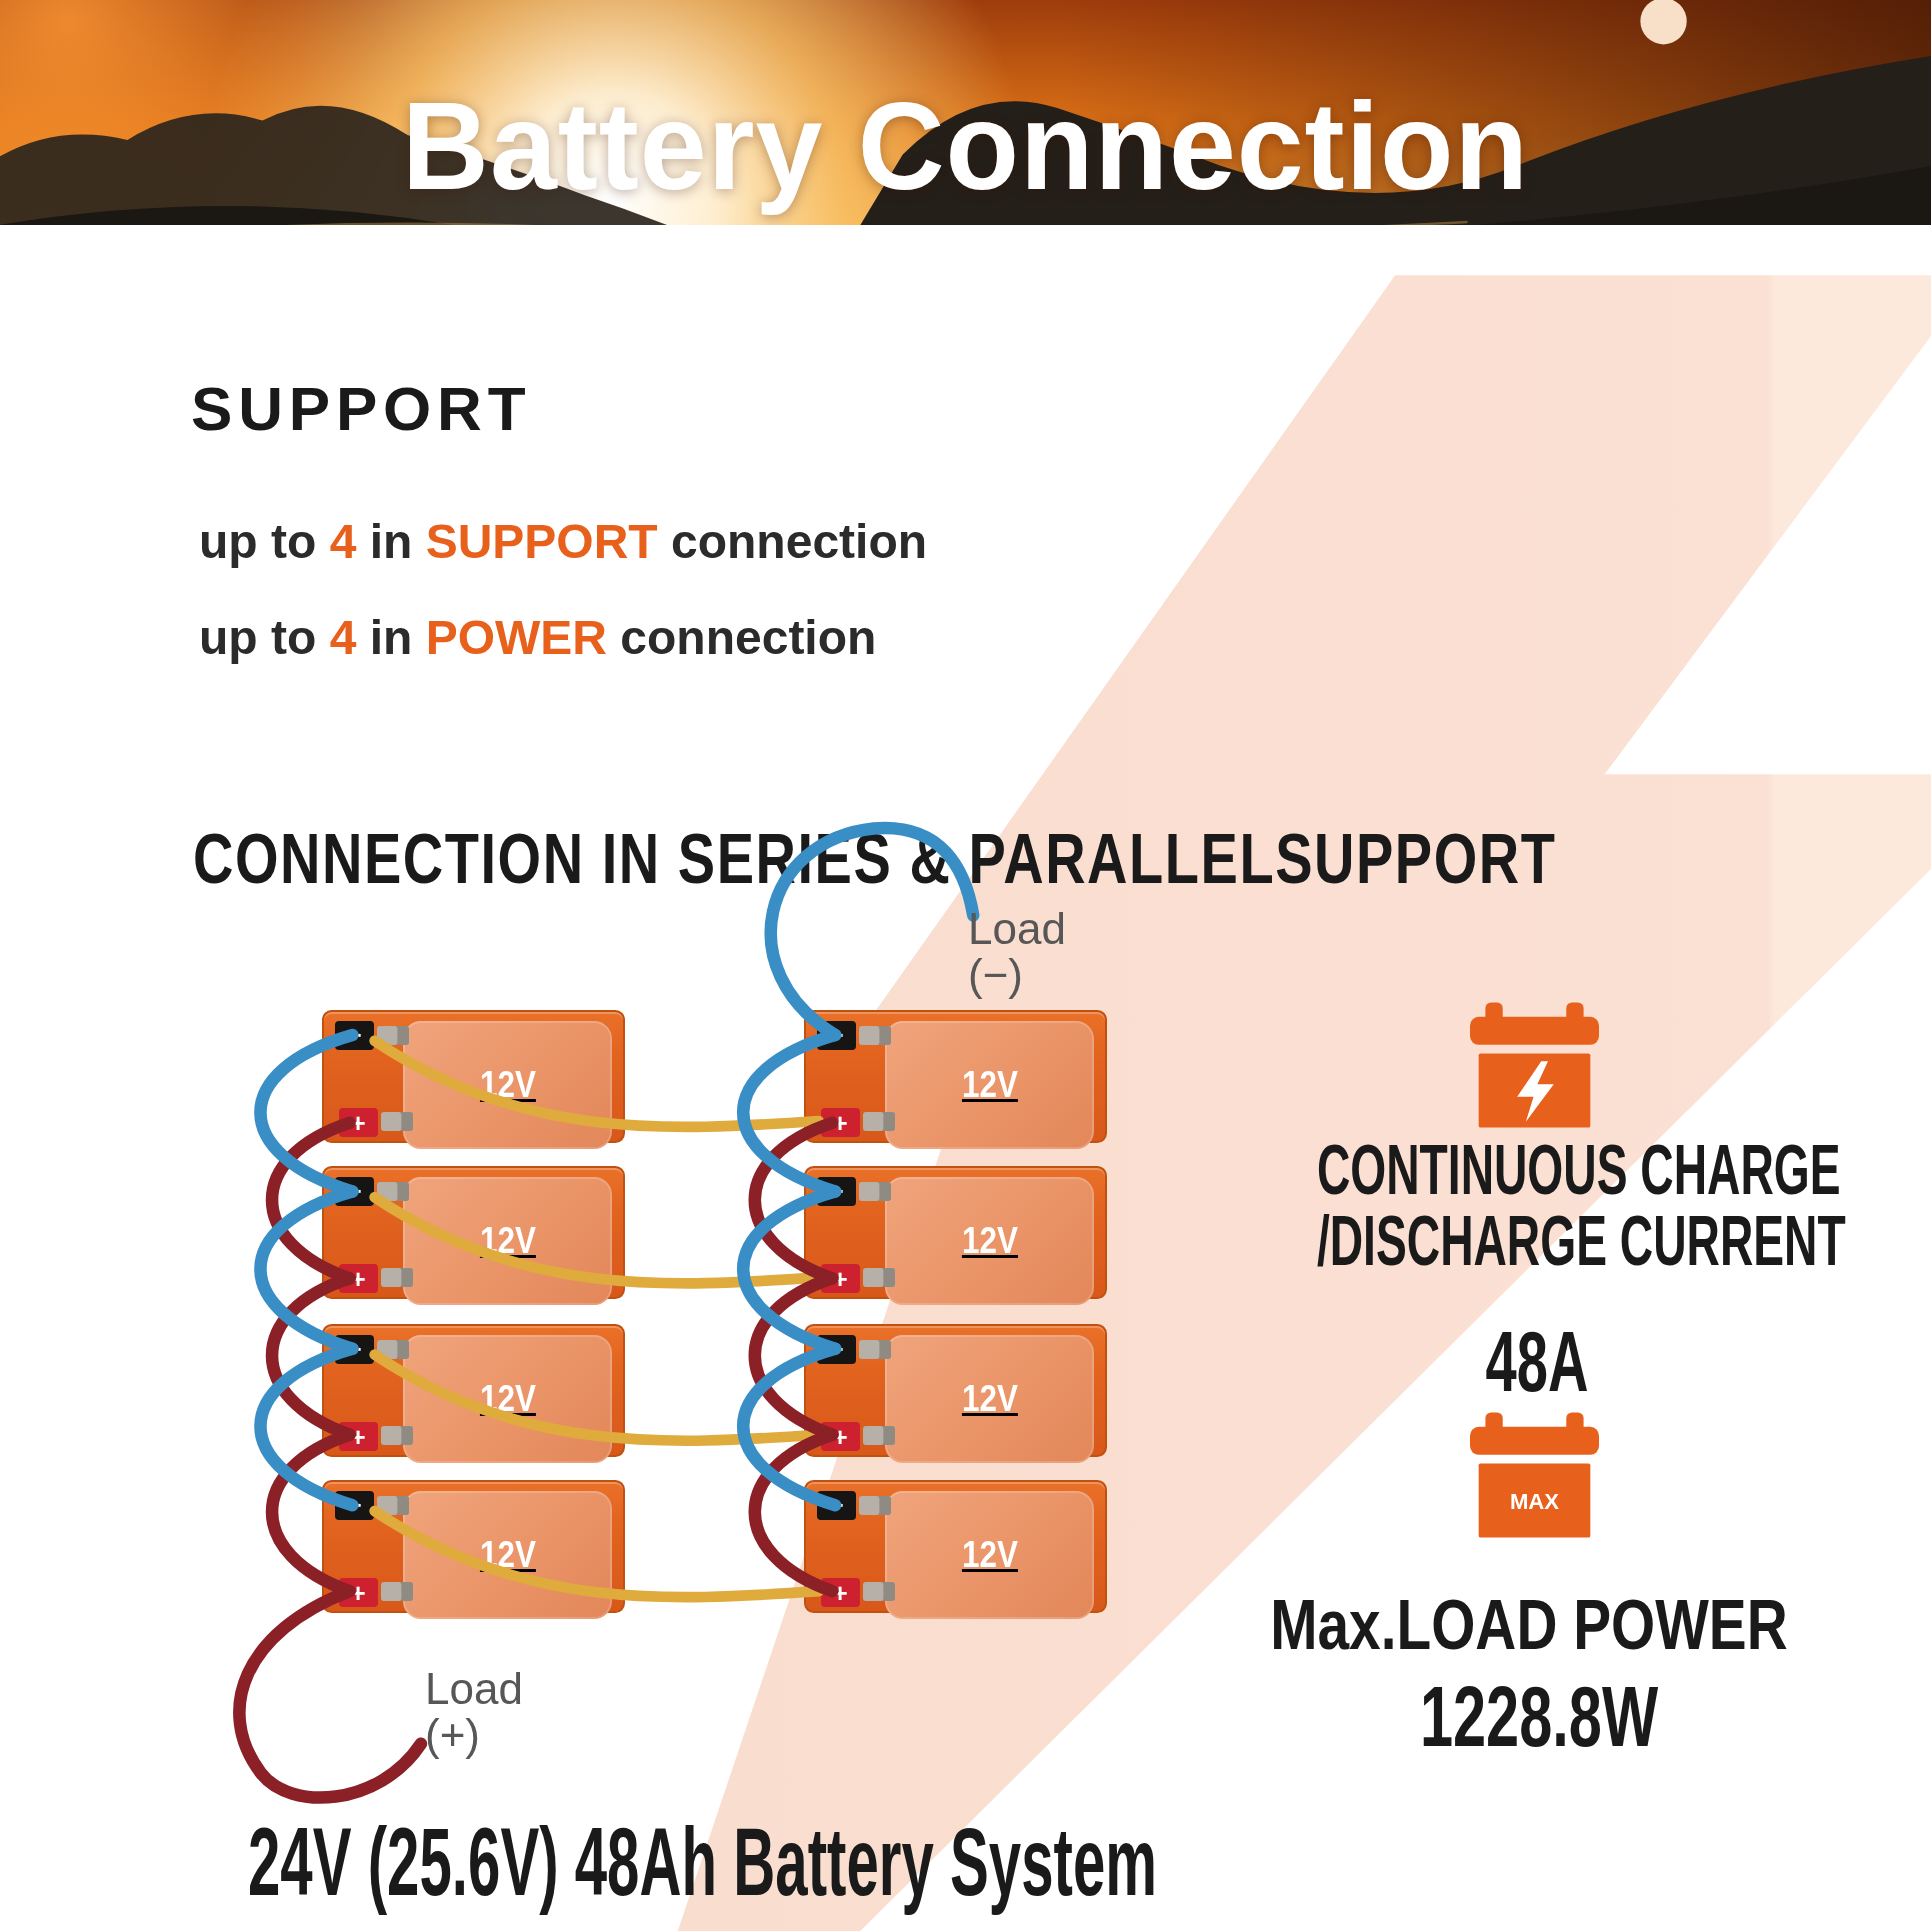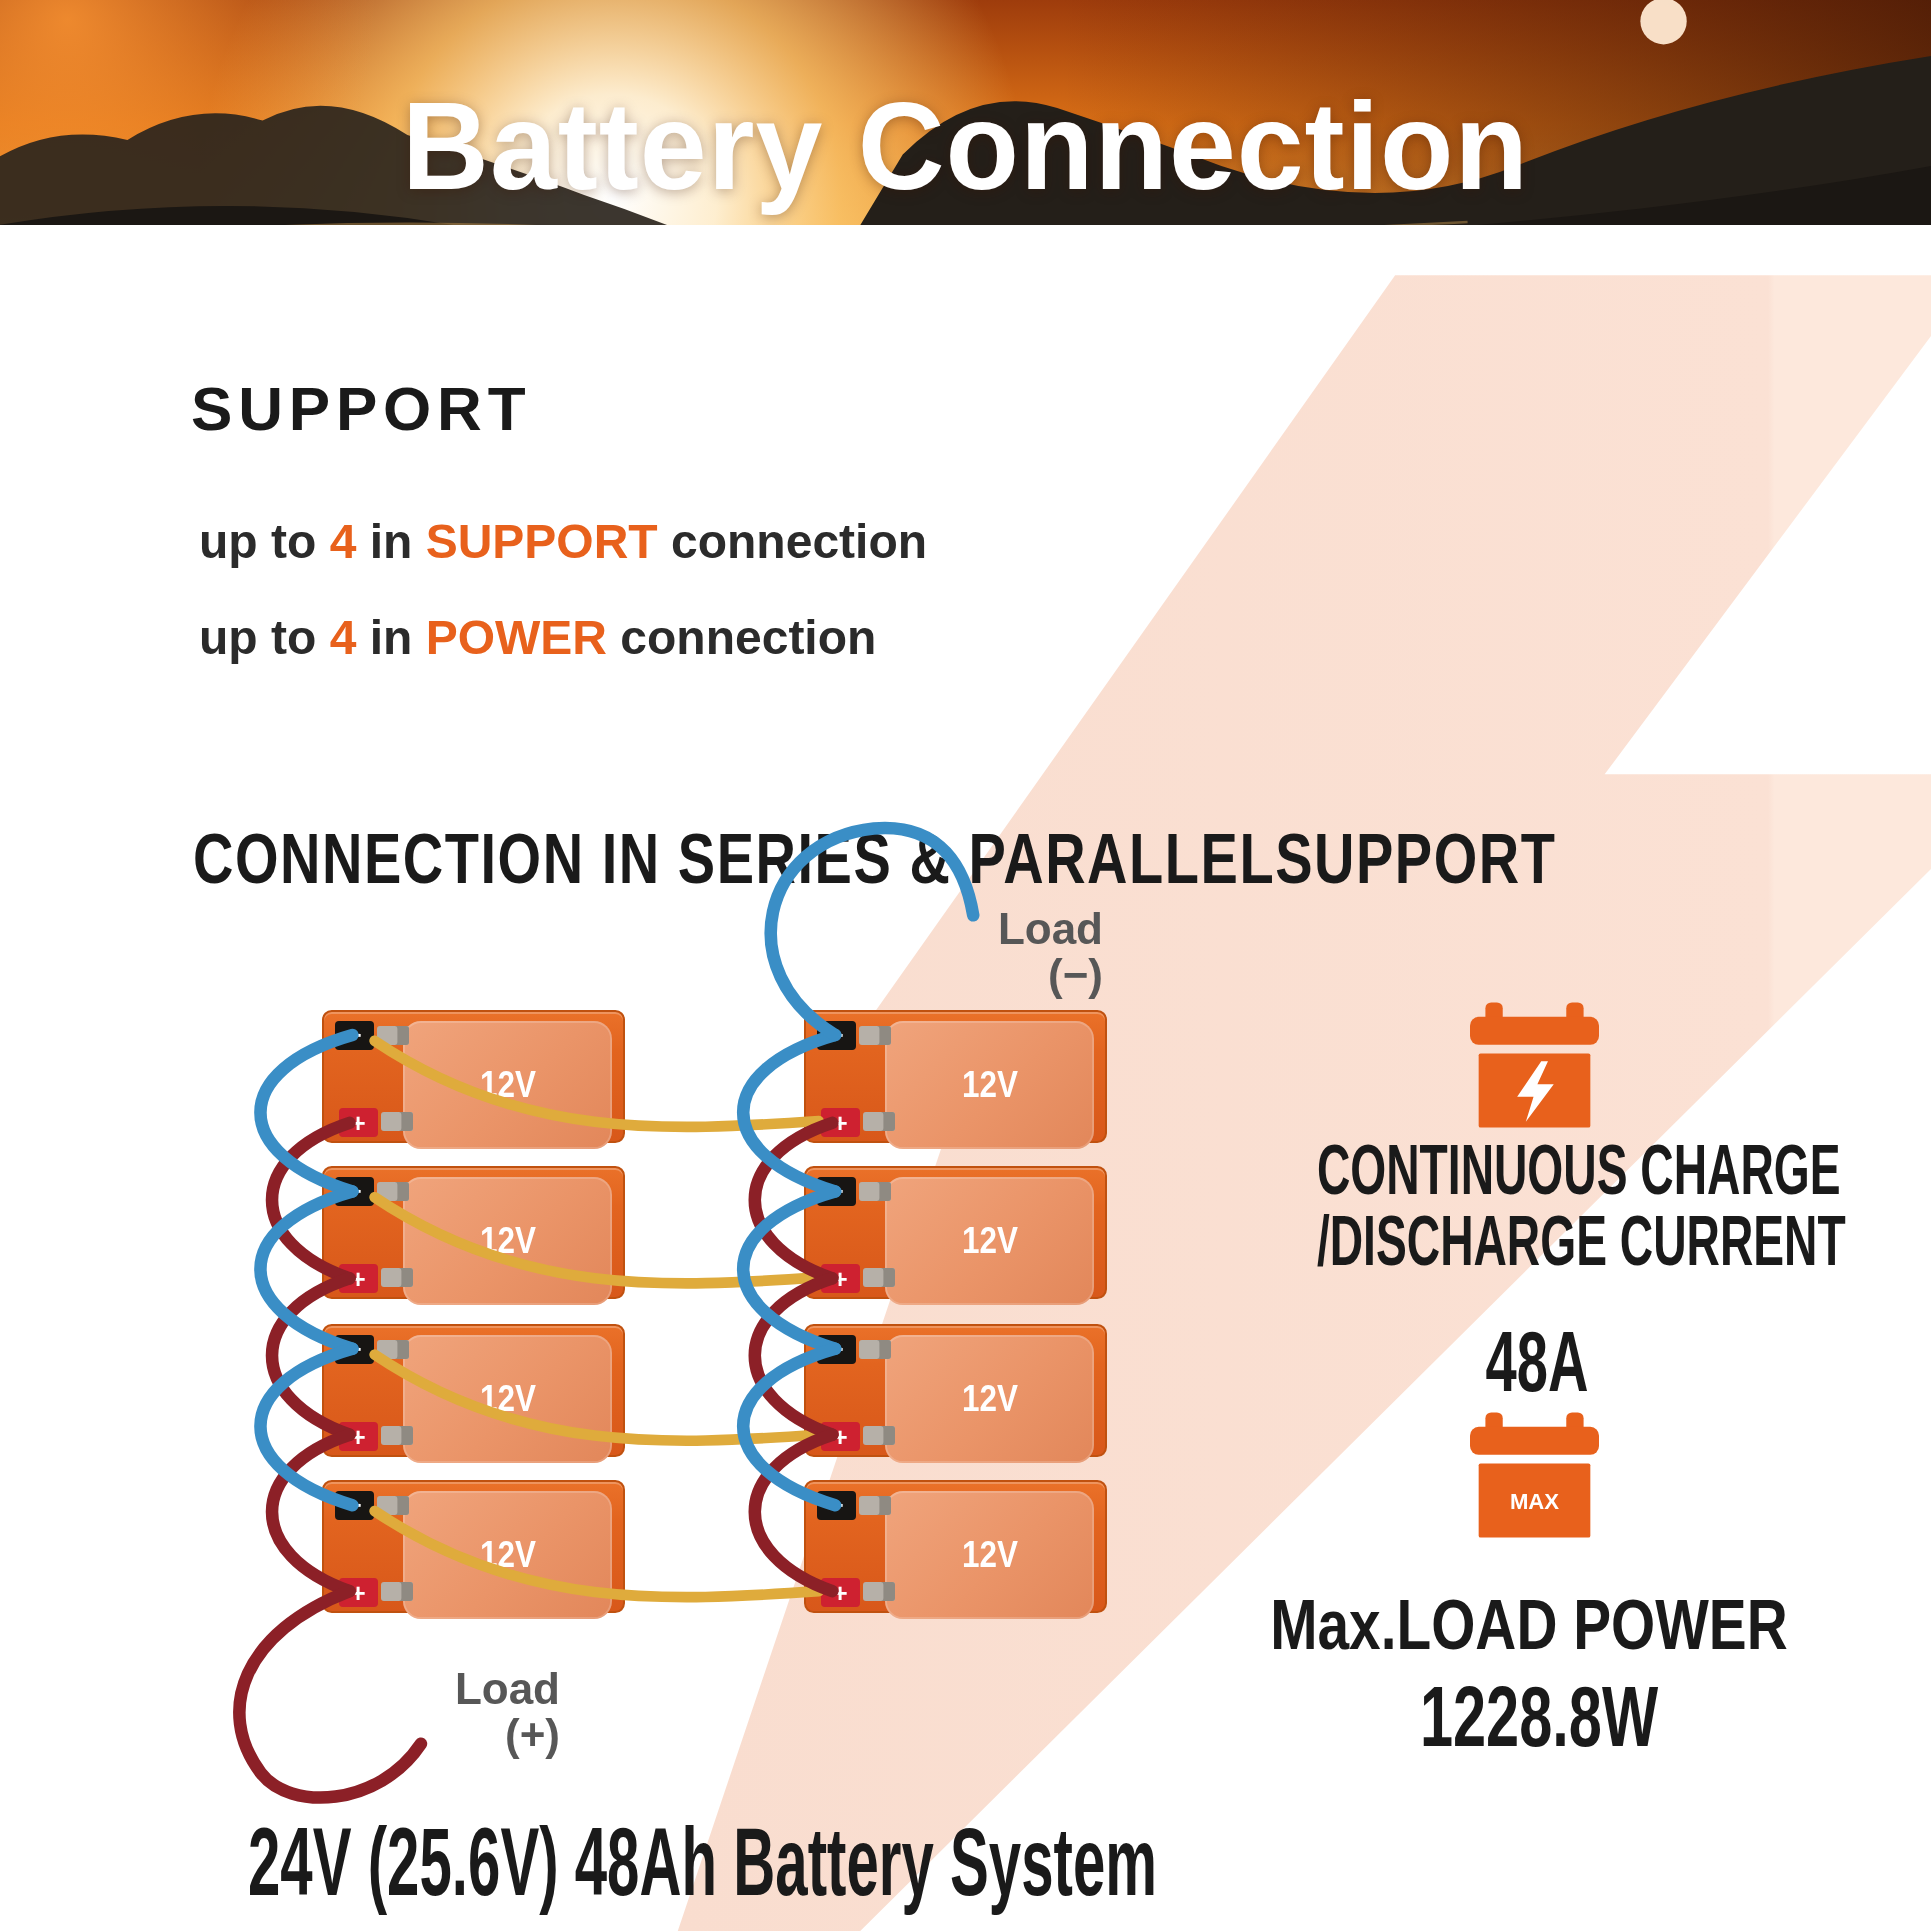--- a/index.html
+++ b/index.html
@@ -18,30 +18,30 @@
   .ink{color:#1a1a1a;}
   #support-h{left:191px;top:373px;font-size:62px;font-weight:800;letter-spacing:5.8px;z-index:4;}
   .supline{left:199px;font-size:48px;font-weight:600;color:#2b2b2b;z-index:4;white-space:nowrap;}
   .supline b{color:#e8611c;font-weight:800;}
   #supline1{top:514px;}
   #supline2{top:610px;}
   #conn-h{left:193px;top:819px;font-size:70px;font-weight:700;z-index:4;white-space:nowrap;
     transform:scaleX(.80);transform-origin:left;letter-spacing:1.9px;}
   #caption{left:248px;top:1806px;font-size:97px;font-weight:700;z-index:4;white-space:nowrap;
     transform:scaleX(.60);transform-origin:left;}
-  .loadlbl{z-index:6;width:135px;text-align:right;color:#575757;font-size:44px;font-weight:700;line-height:46px;}
+  .loadlbl{z-index:6;width:135px;text-align:left;color:#575757;font-size:44px;font-weight:400;line-height:46px;}
   #load-neg{left:968px;top:906px;}
   #load-pos{left:425px;top:1666px;}
   
   .battery{position:absolute;width:303px;height:133px;z-index:4;border-radius:9.7px;
     background:linear-gradient(180deg,#ea7129 0%,#e2641f 30%,#d8581a 100%);
     border:2.9px solid #c0510f;box-sizing:border-box;box-shadow:inset 0 1.9px 0 rgba(255,255,255,.25);}
   .panel{position:absolute;left:79px;top:8.7px;width:209px;height:128px;border-radius:18px;
     background:linear-gradient(135deg,#f0a47c 0%,#ea9468 55%,#e2875a 100%);
-    box-shadow:inset 0 0 0 1.9px rgba(255,255,255,.18);display:flex;align-items:center;justify-content:center;}
+    box-shadow:inset 0 0 0 1.9px rgba(255,255,255,.18);display:flex;align-items:center;justify-content:center;text-decoration:underline;}
   .vlabel{color:#ffffff;font-size:37px;font-weight:700;transform:scaleX(.85);}
   .term{position:absolute;width:39px;height:29px;border-radius:3.9px;display:flex;align-items:center;
     justify-content:center;color:#fff;font-size:26px;font-weight:700;line-height:1;}
   .neg{left:10.6px;top:8.7px;background:#171513;}
   .pos{left:14.5px;top:96px;background:#ce2130;}
   .tab{position:absolute;width:32px;height:19.3px;border-radius:2.9px;background:#b6b0a8;
     box-shadow:inset -11.6px 0 0 #8f8a82, inset -13.5px 0 0 #b6b0a8;}
   .tneg{left:53px;top:13.5px;}
   .tpos{left:57px;top:100px;}
   

